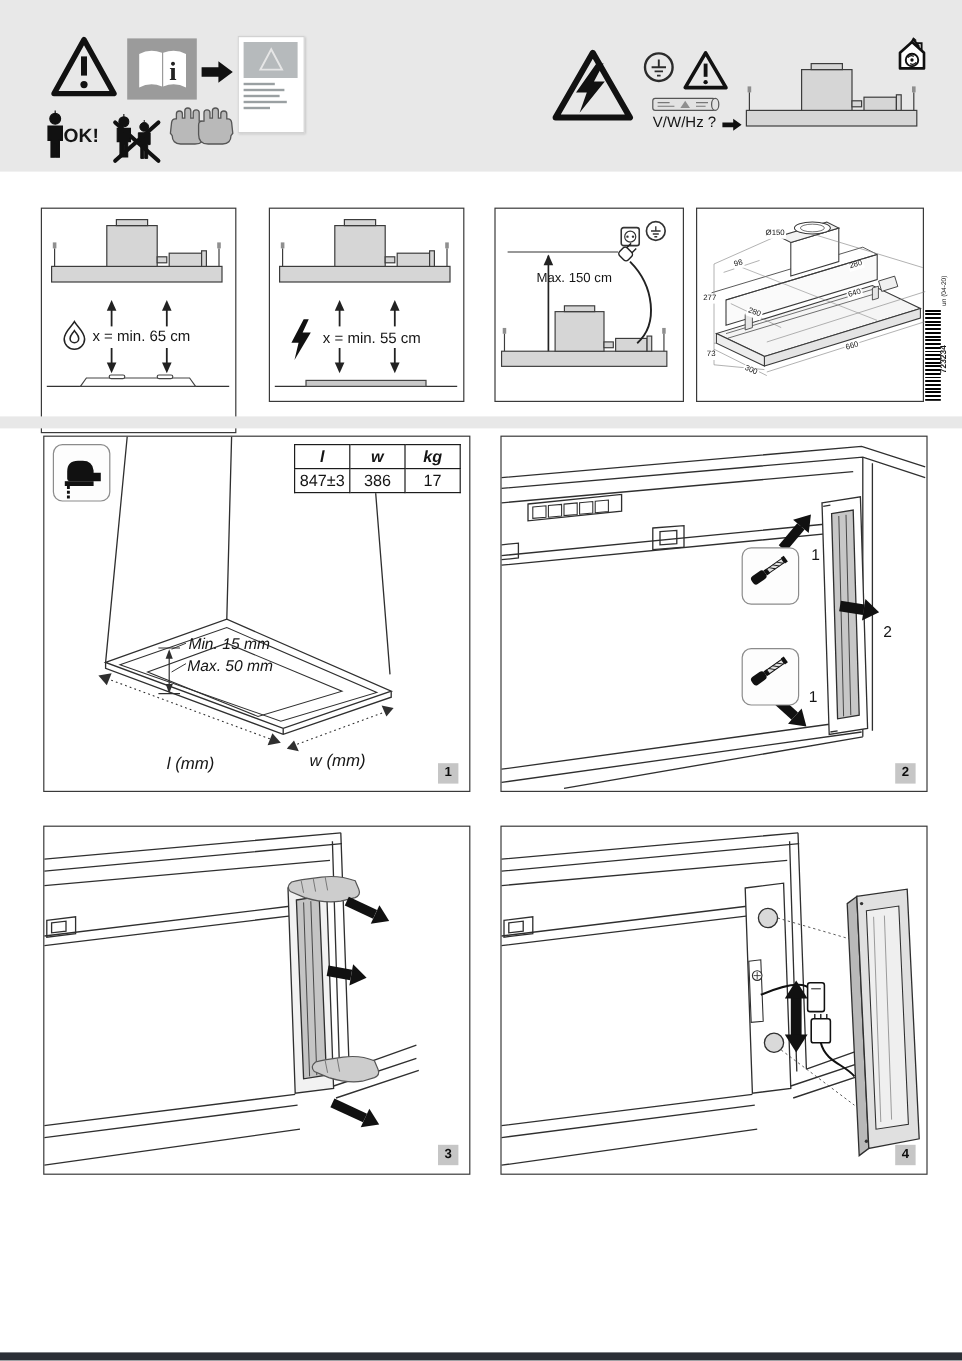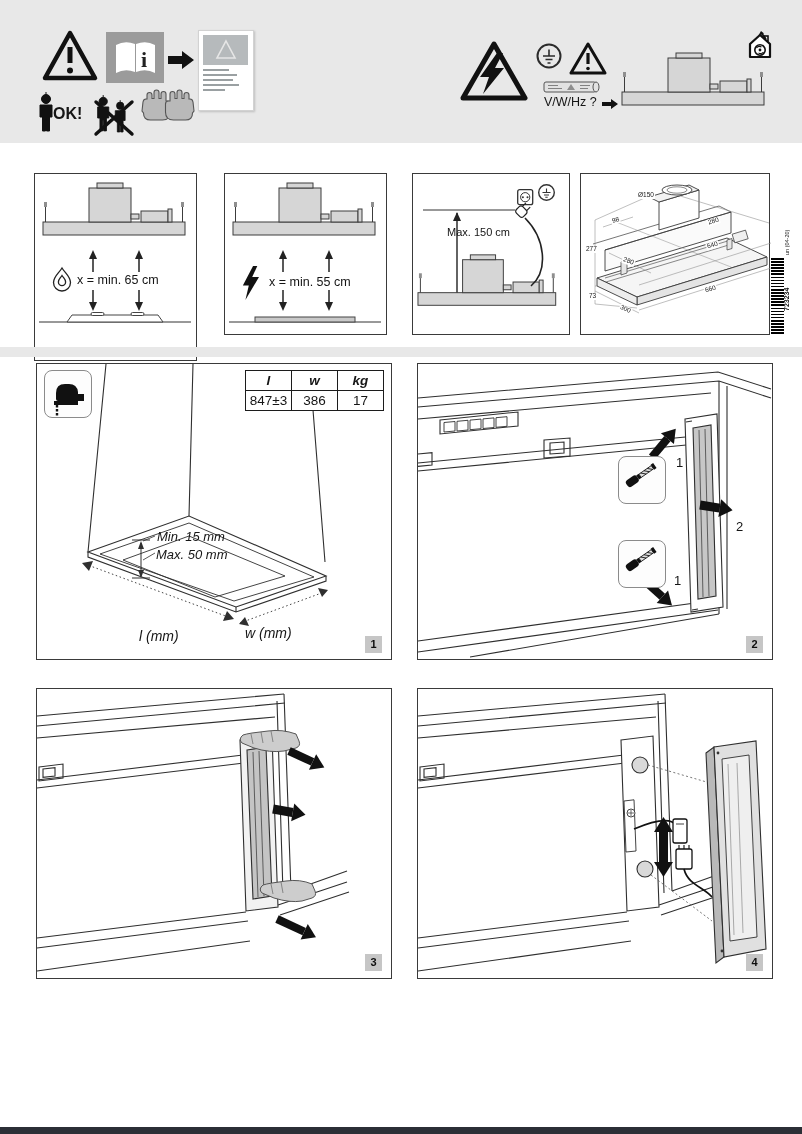--- a/index.html
+++ b/index.html
@@ -315,21 +315,21 @@
       <tr>
         <td>847±3</td>
         <td>386</td>
         <td>17</td>
       </tr>
     </tbody>
       </table>
     <span class="lbl it13" style="left:120px;top:166px;">Min. 15 mm</span>
     <span class="lbl it13" style="left:119px;top:184px;">Max. 50 mm</span>
     <span class="lbl it14" style="left:102px;top:265px;">l (mm)</span>
-    <span class="lbl it14" style="left:208px;top:262px;">w (mm)</span>
+    <span class="lbl it14" style="left:221px;top:262px;">w (mm)</span>
     <div class="badge" style="right:9px;bottom:6px;">1</div>
   </div>
 
   <div class="panel" style="left:417px;top:363px;width:356px;height:297px;">
     <svg style="left:0;top:0;" width="353" height="293">
       <g stroke="#2f2f2f" stroke-width="1.1" fill="none">
         <path d="M0,34 L300,8 L353,25 M0,43 L301,17 L353,34"></path>
         <path d="M301,17 L301,250 M309,22 L309,245"></path>
         <path d="M0,55 L293,29"></path>
         <path d="M0,99 L288,71 M0,107 L289,79"></path>

